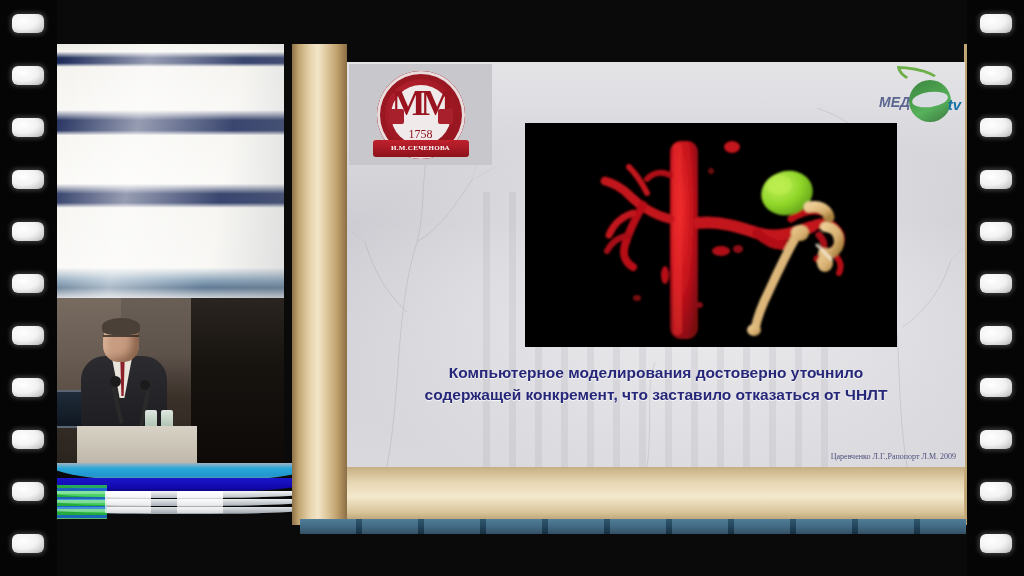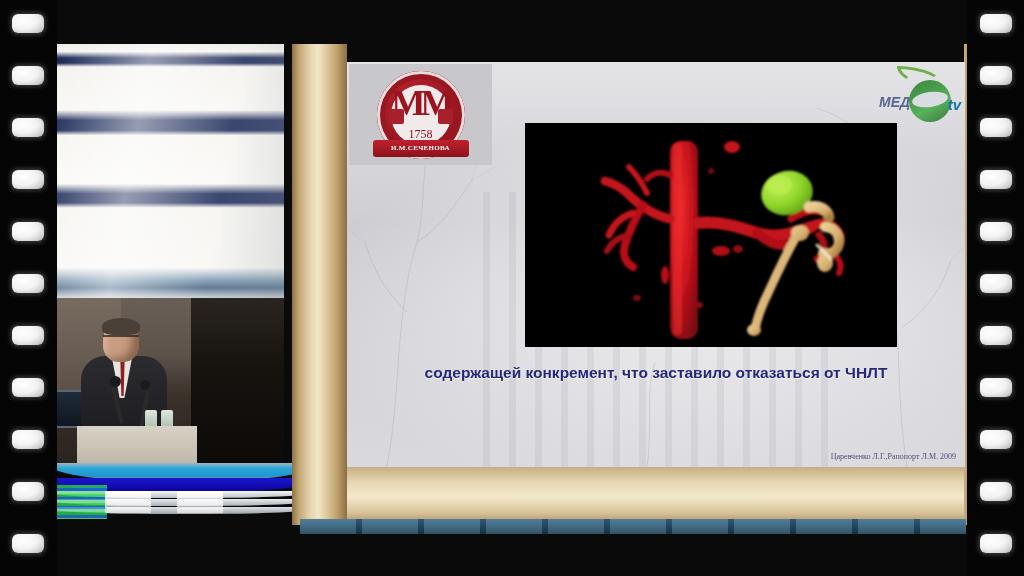--- a/index.html
+++ b/index.html
@@ -338,20 +338,21 @@
           <ellipse cx="213" cy="126" rx="5" ry="4" fill="#8e0c12"></ellipse>
           <ellipse cx="112" cy="175" rx="4" ry="3" fill="#7d0a10"></ellipse>
           <ellipse cx="174" cy="182" rx="4" ry="3" fill="#8a0c12"></ellipse>
           <ellipse cx="186" cy="48" rx="3" ry="3" fill="#6e080d"></ellipse>
           <ellipse cx="140" cy="152" rx="4" ry="9" fill="#b81018"></ellipse>
         </g>
       </svg>
     </div>
 
     <div class="slide-caption">
+      <div>Компьютерное моделирования достоверно уточнило</div>
       <div>содержащей конкремент, что заставило отказаться от ЧНЛТ</div>
     </div>
 
     <div class="slide-credit">Царевченко Л.Г.,Рапопорт Л.М.  2009</div>
   </div>
 
   <div class="filmstrip left" id="fs-left">
       <div class="sprocket" style="top: 14px;"></div>
       <div class="sprocket" style="top: 66px;"></div>
       <div class="sprocket" style="top: 118px;"></div>

